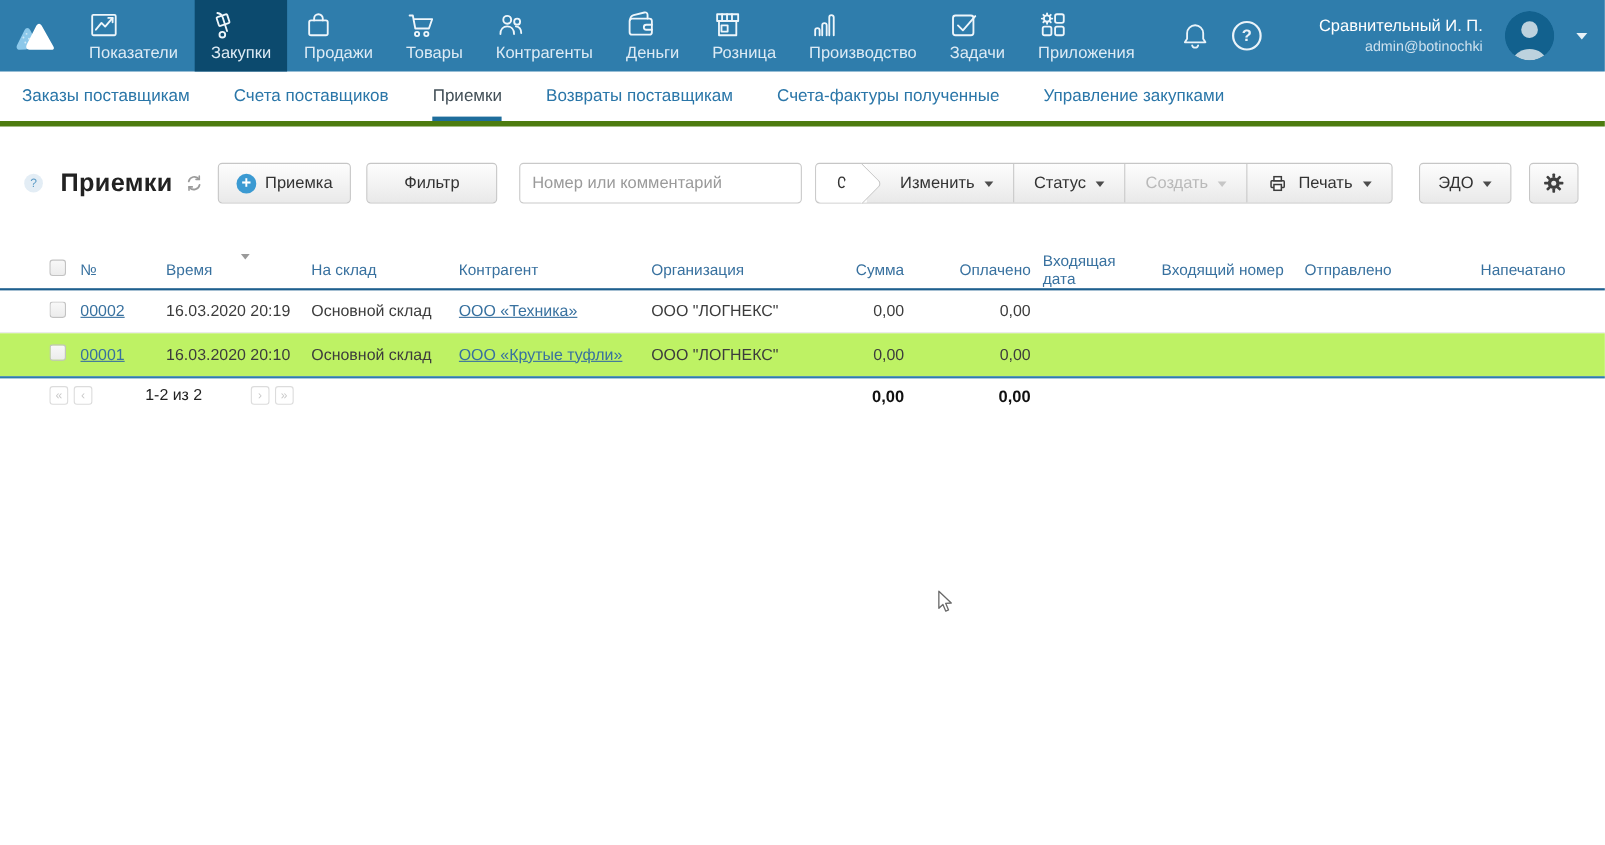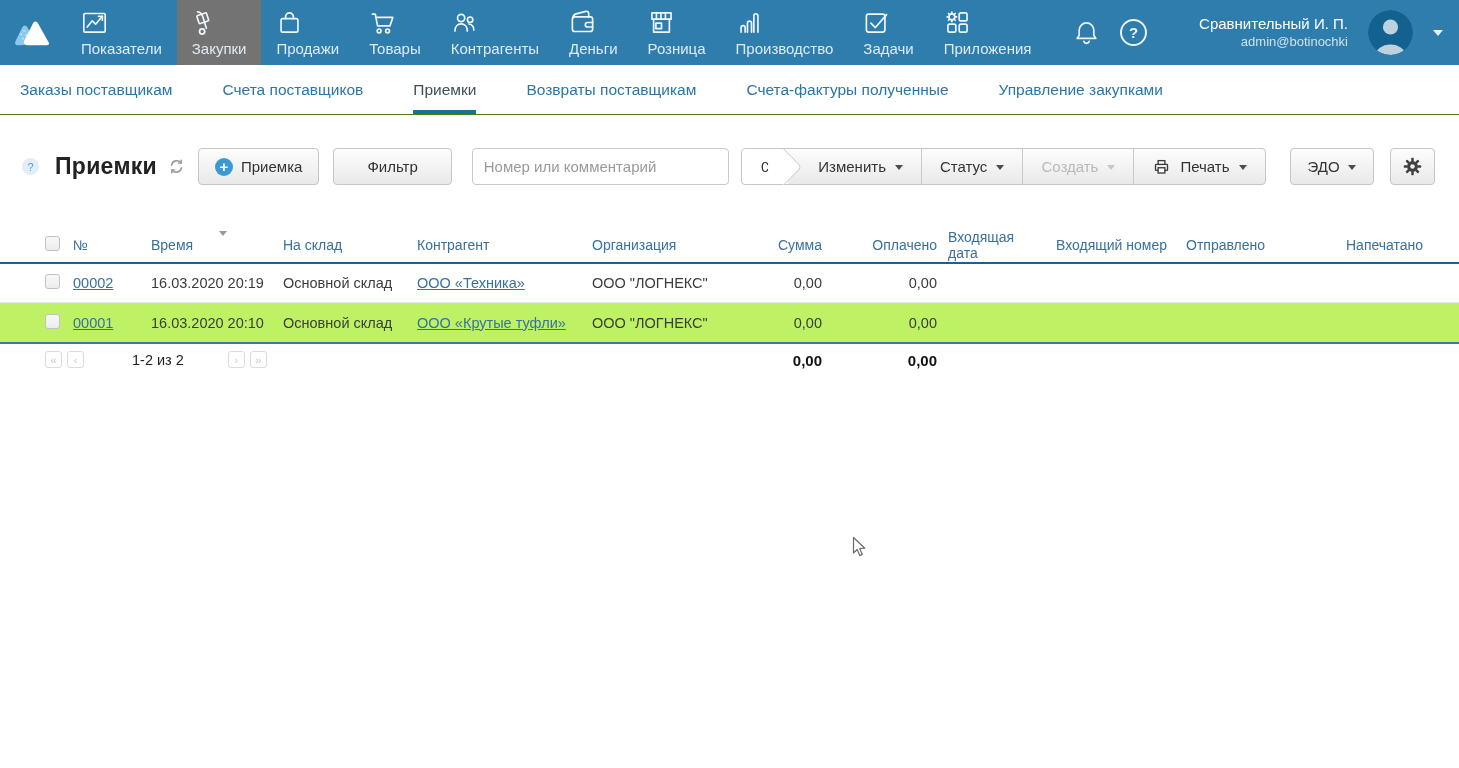--- a/index.html
+++ b/index.html
@@ -6,35 +6,35 @@
   html,body { width:1459px; height:768px; }
   body {
     font-family: "Liberation Sans", "DejaVu Sans", sans-serif;
     background:#fff; color:#3c3c3c; position:relative; overflow:hidden;
   }
   
   .topbar { height:65px; background:#2f7dac; display:flex; align-items:stretch; }
   .logo { width:66px; display:flex; align-items:center; justify-content:center; }
   .nav-item { display:flex; flex-direction:column; justify-content:center;
     padding:0 15px; min-width:72px; color:#ddebf5; font-size:15px; cursor:pointer; gap:4px; }
-  .nav-item.active { background:#737373; }
+  .nav-item.active { background:#0c4a6e; }
   .nav-item svg { stroke:#eef6fb; fill:none; stroke-width:1.5; stroke-linecap:round; stroke-linejoin:round; }
   .top-right { margin-left:auto; display:flex; align-items:center; gap:20px; padding-right:16px; }
   .icon-btn { display:flex; align-items:center; justify-content:center; cursor:pointer; }
   .help-circle { width:27px; height:27px; border-radius:50%; border:2px solid #eaf3f9;
     color:#eaf3f9; font-size:15px; font-weight:bold; display:flex; align-items:center; justify-content:center; }
   .user-block { text-align:right; color:#fff; line-height:1.25; cursor:pointer; }
   .user-name { font-size:15px;margin-left:32px; }
   .user-email { font-size:13px; color:#cde1ee; }
   .avatar { width:45px; height:45px; border-radius:50%; overflow:hidden; cursor:pointer; }
   .caret-down-white { width:0; height:0; border-left:5px solid transparent; border-right:5px solid transparent;
     border-top:6px solid #e8f2f8; cursor:pointer; }
   
-  .subnav { height:50px; display:flex; align-items:stretch; padding-left:20px; gap:50px;
-    border-bottom:1px solid #4d7c0f; }
+  .subnav { height:50px; display:flex; align-items:stretch; padding-left:20px; gap:40px;
+    border-bottom:5px solid #4d7c0f; }
   .subnav-item { display:flex; align-items:center; font-size:15.5px; color:#2a76a8;
     cursor:pointer; position:relative; }
   .subnav-item.active { color:#424f57; }
   .subnav-item.active::after { content:""; position:absolute; left:0; right:0; bottom:0;
     height:4px; background:#1e6d9c; }
   
   .toolbar { display:flex; align-items:center; padding:33px 24px 0 22px; }
   .help-badge { width:17px; height:17px; border-radius:50%; background:#e3edf5; color:#5d9cc7;
     font-size:11px; display:flex; align-items:center; justify-content:center; flex:0 0 auto; cursor:pointer; }
   .page-title { font-size:23px; font-weight:bold; color:#222; margin-left:16px; letter-spacing:.3px; }

